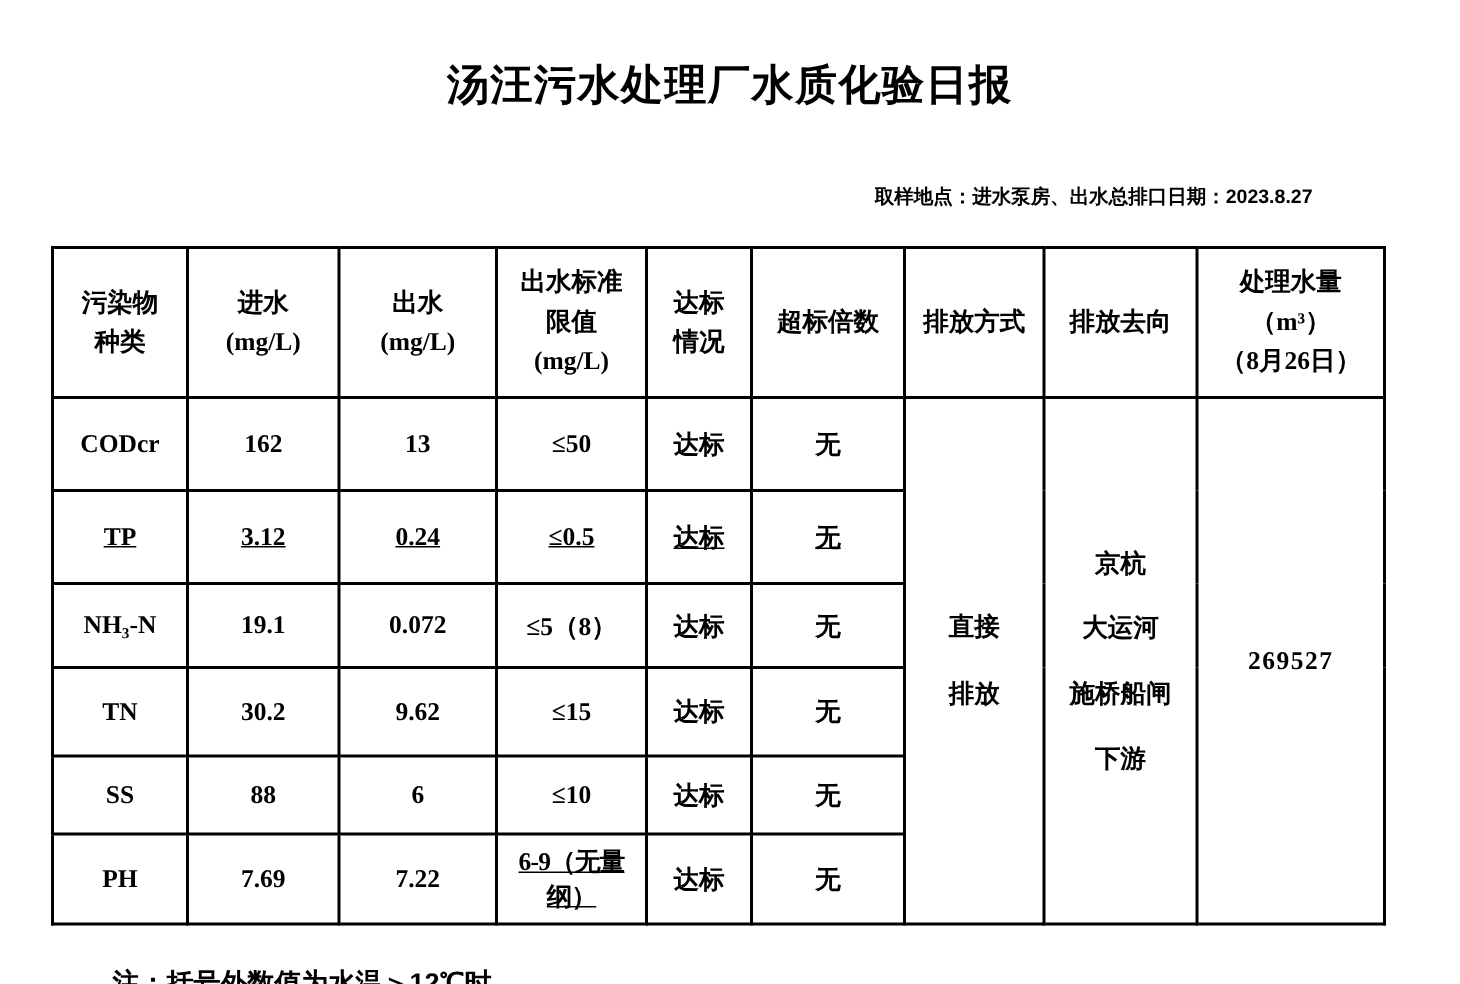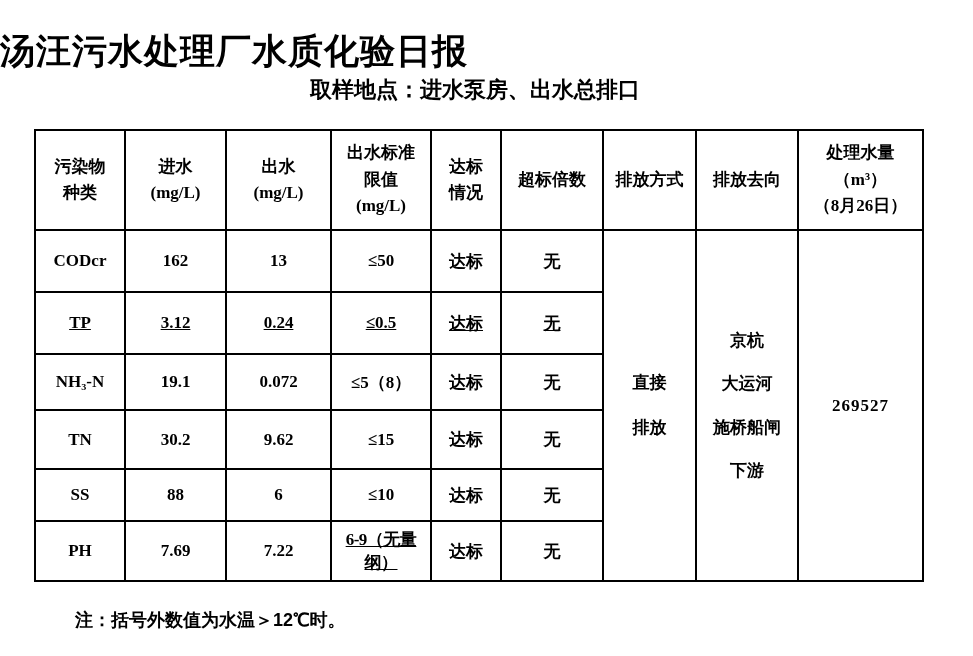--- a/index.html
+++ b/index.html
@@ -7,35 +7,36 @@
   body {
     width: 973px; height: 656px;
     font-family: "Liberation Sans", sans-serif;
     color: #000;
     overflow: hidden;
     position: relative;
   }
   .page { width: 973px; height: 656px; background: #fff; }
 
   .title {
-    text-align: left;
-    padding-top: 28px;
-    font-size: 35px;
+    text-align: center;
+    padding-top: 38px;
+    font-size: 28px;
     font-weight: bold;
     letter-spacing: 1px;
     font-family: "Liberation Sans", sans-serif;
   }
 
   .subheader {
+    margin-top: 46px;
     padding-left: 75px;
     padding-right: 98px;
     display: flex;
-    justify-content: center;
+    justify-content: flex-end;
     align-items: baseline;
-    font-size: 22px;
+    font-size: 13px;
     font-weight: bold;
   }
 
   table.report {
     margin-left: 34px;
     margin-top: 24px;
     border-collapse: collapse;
     table-layout: fixed;
     width: 888px;
   }
@@ -85,20 +86,21 @@
 </style>
 </head>
 <body>
 
 <div class="page">
 
   <div class="title">汤汪污水处理厂水质化验日报</div>
 
   <div class="subheader">
     <span>取样地点：进水泵房、出水总排口</span>
+    <span>日期：2023.8.27</span>
   </div>
 
   <table class="report">
     <colgroup>
       <col style="width:90px">
         <col style="width:101px">
         <col style="width:105px">
       <col style="width:100px">
         <col style="width:70px">
         <col style="width:102px">

